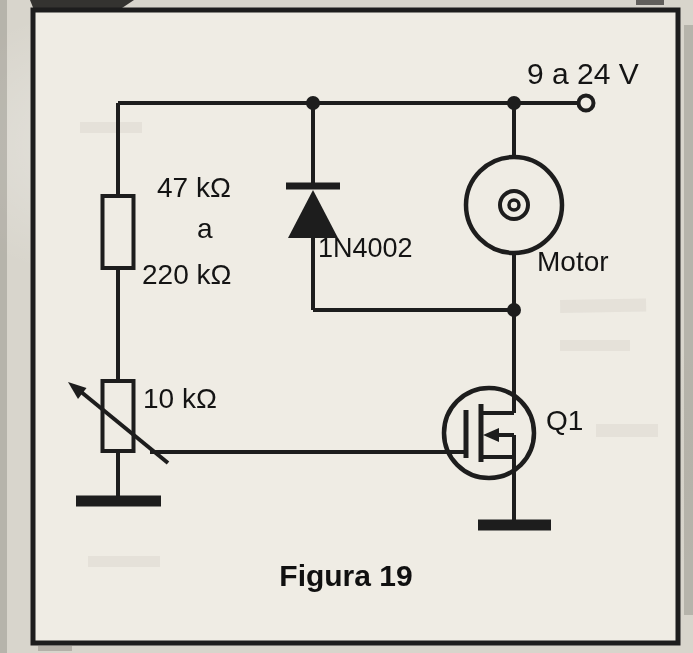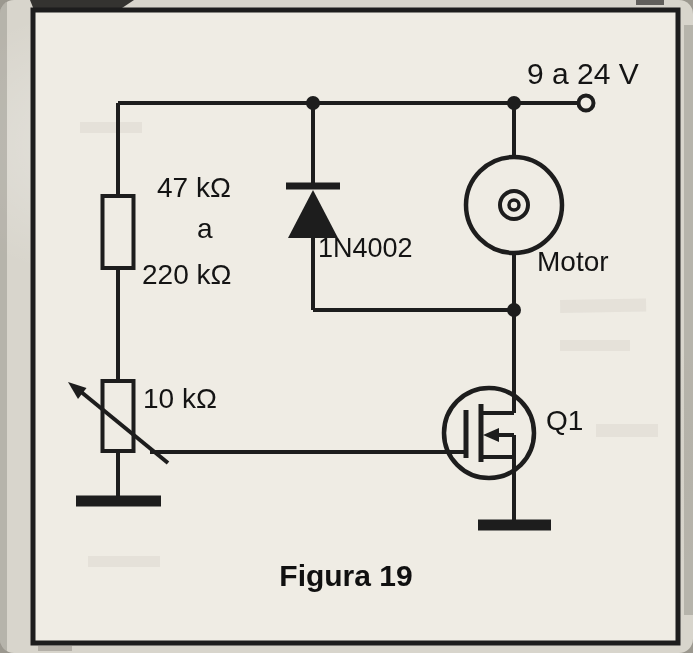--- a/index.html
+++ b/index.html
@@ -5,21 +5,20 @@
   html,body{margin:0;padding:0;background:#9b988f;}
   .scan{
     position:relative;
     width:693px;height:653px;
     background:
       radial-gradient(ellipse 300px 200px at 18% 22%, rgba(255,255,255,.35), transparent 70%),
       radial-gradient(ellipse 260px 220px at 80% 70%, rgba(120,115,105,.10), transparent 70%),
       var(--paper-outer,#d8d5cc);
     overflow:hidden;
     font-family:"Liberation Sans",sans-serif;
-    border-radius:14px;
   }
   svg{display:block}
   .wire{stroke:var(--ink,#1d1d1d);stroke-width:4;fill:none;stroke-linecap:butt;}
   .heavy{stroke-width:5;}
   .thick{stroke:var(--ink,#1d1d1d);stroke-width:11;fill:none;}
   .comp{stroke:var(--ink,#1d1d1d);stroke-width:4;fill:none;}
   .solid{fill:var(--ink,#1d1d1d);stroke:none;}
   .dot{fill:var(--ink,#1d1d1d);stroke:none;}
   .open-node{fill:var(--paper-inner,#efece4);stroke:var(--ink,#1d1d1d);stroke-width:4;}
   .label{font-family:"Liberation Sans",sans-serif;font-size:28px;fill:#141414;}

